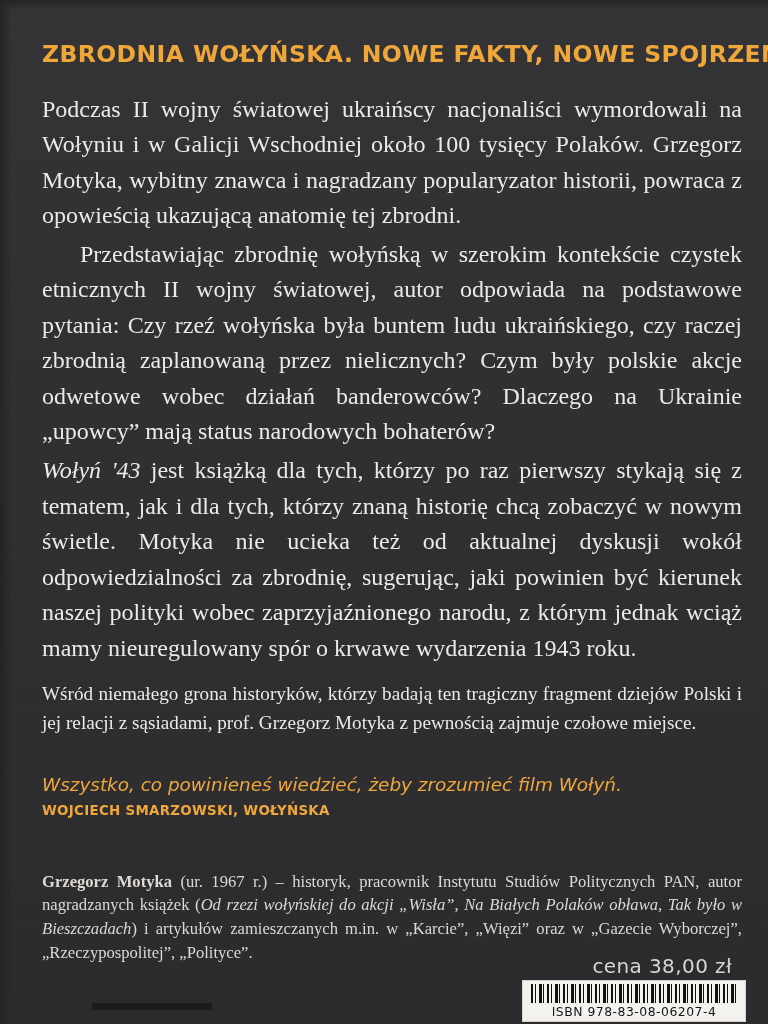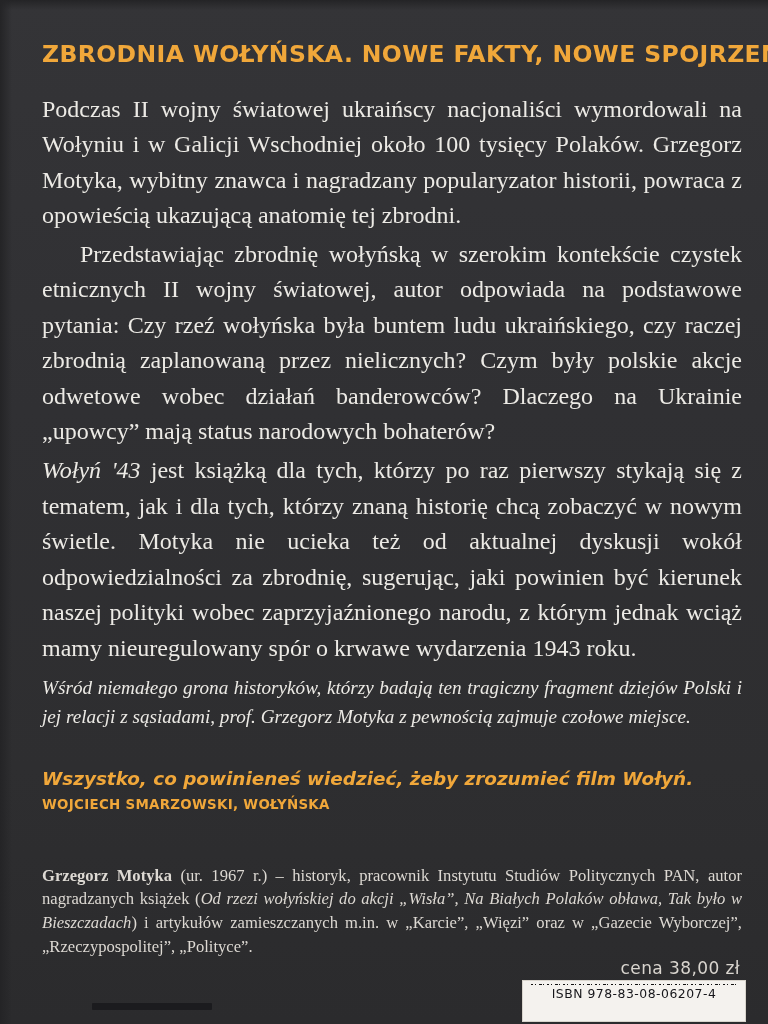--- a/index.html
+++ b/index.html
@@ -51,40 +51,39 @@
     text-indent: 38px;
   }
   .gap {
     margin-top: 17px;
   }
   .italic {
     font-style: italic;
     margin-top: 44px;
   }
   .quote {
-    margin-top: 8px;
+    margin-top: 14px;
     font-size: 19.2px;
     line-height: 1.48;
-    font-style: italic;
     text-align: justify;
     color: #eceae5;
   }
   .attribution {
     margin-top: 7px;
     font-size: 13.6px;
     letter-spacing: 0.7px;
     color: #dedbd5;
     font-variant: small-caps;
     text-transform: lowercase;
   }
   .pull-quote {
     margin-top: 36px;
     font-family: "DejaVu Sans", sans-serif;
     font-style: italic;
-    font-weight: bold;
+    font-weight: normal;
     font-size: 18.4px;
     color: #f0a73a;
     line-height: 1.3;
   }
   .pull-attr {
     margin-top: 6px;
     font-family: "DejaVu Sans", sans-serif;
     font-weight: bold;
     font-size: 13.4px;
     letter-spacing: 0.3px;
@@ -94,40 +93,40 @@
     margin-top: 52px;
     font-size: 16.6px;
     line-height: 1.42;
     text-align: justify;
     color: #ddd9d3;
   }
   .bio b { font-weight: bold; }
   .bio i { font-style: italic; }
   .price {
     position: absolute;
-    right: 28px;
+    right: 36px;
     bottom: 46px;
     font-family: "DejaVu Sans", sans-serif;
-    font-size: 17px;
+    font-size: 20px;
     color: #d9d5cf;
     letter-spacing: 0.4px;
   }
   .barcode {
     position: absolute;
     right: 22px;
     bottom: 2px;
     width: 224px;
     height: 42px;
     background: #f4f2ee;
     border: 1px solid #d8d4cc;
     display: flex;
     flex-direction: column;
     justify-content: flex-end;
     align-items: center;
-    padding-bottom: 20px;
+    padding-bottom: 2px;
     box-sizing: border-box;
   }
   .barcode .bars {
     width: 206px;
     height: 22px;
     margin-top: 3px;
     background:
       repeating-linear-gradient(90deg,
         #111 0px, #111 2px, #f4f2ee 2px, #f4f2ee 4px,
         #111 4px, #111 5px, #f4f2ee 5px, #f4f2ee 8px,

